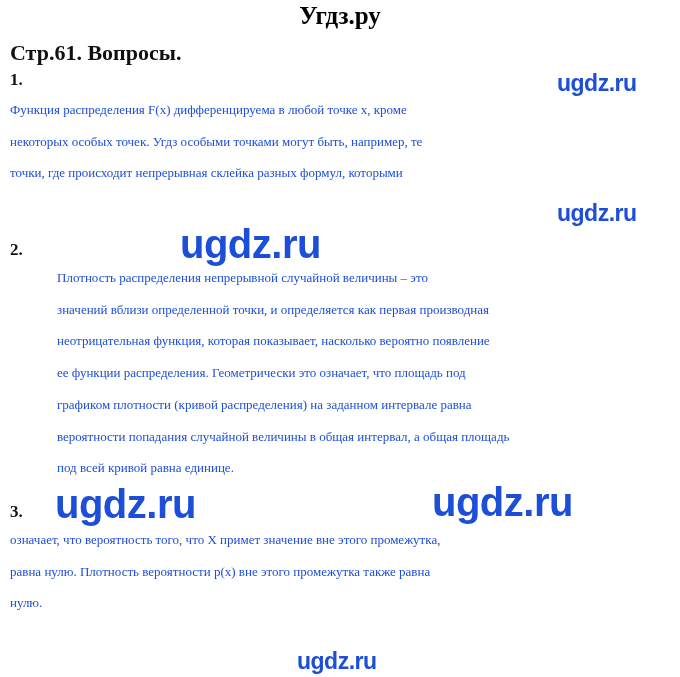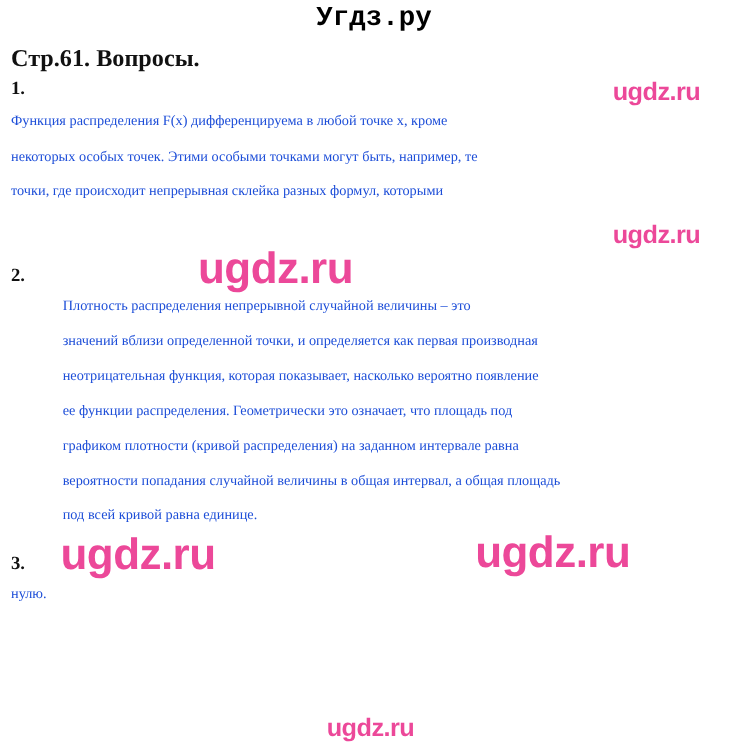--- a/index.html
+++ b/index.html
@@ -1,54 +1,56 @@
 <!DOCTYPE html>
 <html><head>
   <meta charset="utf-8">
   <style>
     html, body { margin: 0; padding: 0; background: #ffffff; }
     body { width: 680px; height: 677px; position: relative; overflow: hidden; color: #111; }
     .hdr { position: absolute; top: 2px; left: 0; width: 680px; text-align: center;
-           font-family: Liberation Mono, monospace; font-weight: bold; font-size: 25px; color: #000; }
+           font-family: Liberation Serif, serif; font-weight: bold; font-size: 25px; color: #000; }
     .serif { font-family: "Liberation Serif", serif; }
     .h1 { position: absolute; left: 10px; top: 40px; font-size: 22px; font-weight: bold; }
     .num { position: absolute; left: 10px; font-size: 17px; font-weight: bold; }
     .para { position: absolute; left: 10px; width: 660px; font-size: 13px; line-height: 31.7px; color: #1d4ed8; }
-    .wm { position: absolute; font-family: "Liberation Sans", sans-serif; font-weight: bold; color: #ec4899; letter-spacing: -0.5px; }
+    .wm { position: absolute; font-family: "Liberation Sans", sans-serif; font-weight: bold; color: #1d4ed8; letter-spacing: -0.5px; }
     .wm-s { font-size: 23px; }
     .wm-l { font-size: 40px; }
     .line { display: block; white-space: nowrap; }
   </style>
 </head>
 <body>
 
 <div class="hdr">Угдз.ру</div>
 
 <div class="h1 serif">Стр.61. Вопросы.</div>
 
 <div class="num serif" style="top:70px;">1.</div>
 <div class="wm wm-s" style="left:557px; top:70px;">ugdz.ru</div>
 <div class="para serif" style="top:94px;">
   <span class="line">Функция распределения F(x) дифференцируема в любой точке x, кроме</span>
-  <span class="line">некоторых особых точек. Этими особыми точками могут быть, например, те</span>
+  <span class="line">некоторых особых точек. Угдз особыми точками могут быть, например, те</span>
   <span class="line">точки, где происходит непрерывная склейка разных формул, которыми</span>
 </div>
 <div class="wm wm-s" style="left:557px; top:200px;">ugdz.ru</div>
 
 <div class="num serif" style="top:240px;">2.</div>
 <div class="wm wm-l" style="left:180px; top:222px;">ugdz.ru</div>
 <div class="para serif" style="top:262px;margin-left:47px;">
   <span class="line">Плотность распределения непрерывной случайной величины – это</span>
   <span class="line">значений вблизи определенной точки, и определяется как первая производная</span>
   <span class="line">неотрицательная функция, которая показывает, насколько вероятно появление</span>
   <span class="line">ее функции распределения. Геометрически это означает, что площадь под</span>
   <span class="line">графиком плотности (кривой распределения) на заданном интервале равна</span>
   <span class="line">вероятности попадания случайной величины в общая интервал, а общая площадь</span>
   <span class="line">под всей кривой равна единице.</span>
 </div>
 
 <div class="num serif" style="top:502px;">3.</div>
 <div class="wm wm-l" style="left:55px; top:482px;">ugdz.ru</div>
 <div class="wm wm-l" style="left:432px; top:480px;">ugdz.ru</div>
 <div class="para serif" style="top:524px;">
+  <span class="line">означает, что вероятность того, что X примет значение вне этого промежутка,</span>
+  <span class="line">равна нулю. Плотность вероятности p(x) вне этого промежутка также равна</span>
   <span class="line">нулю.</span>
 </div>
 <div class="wm wm-s" style="left:297px; top:648px;">ugdz.ru</div>
 
 </body></html>

